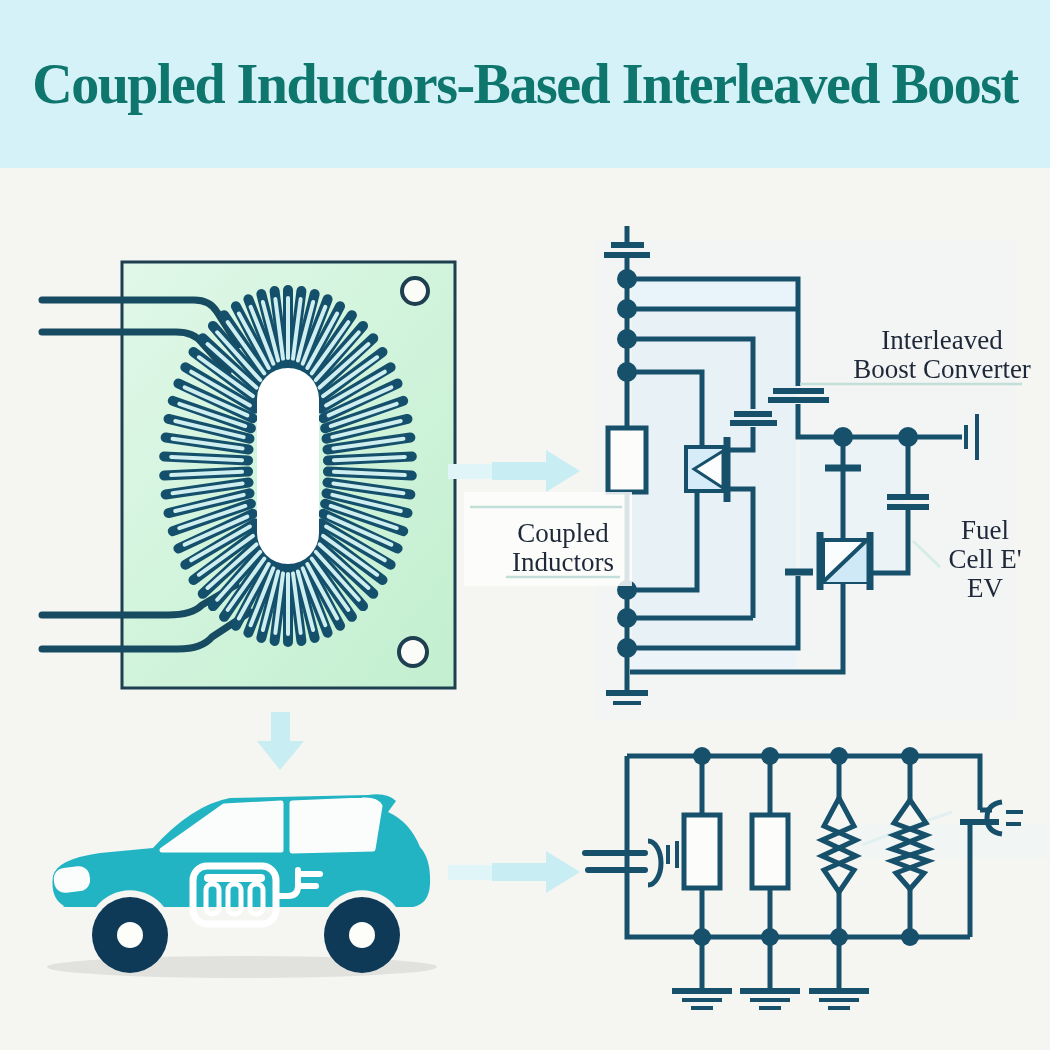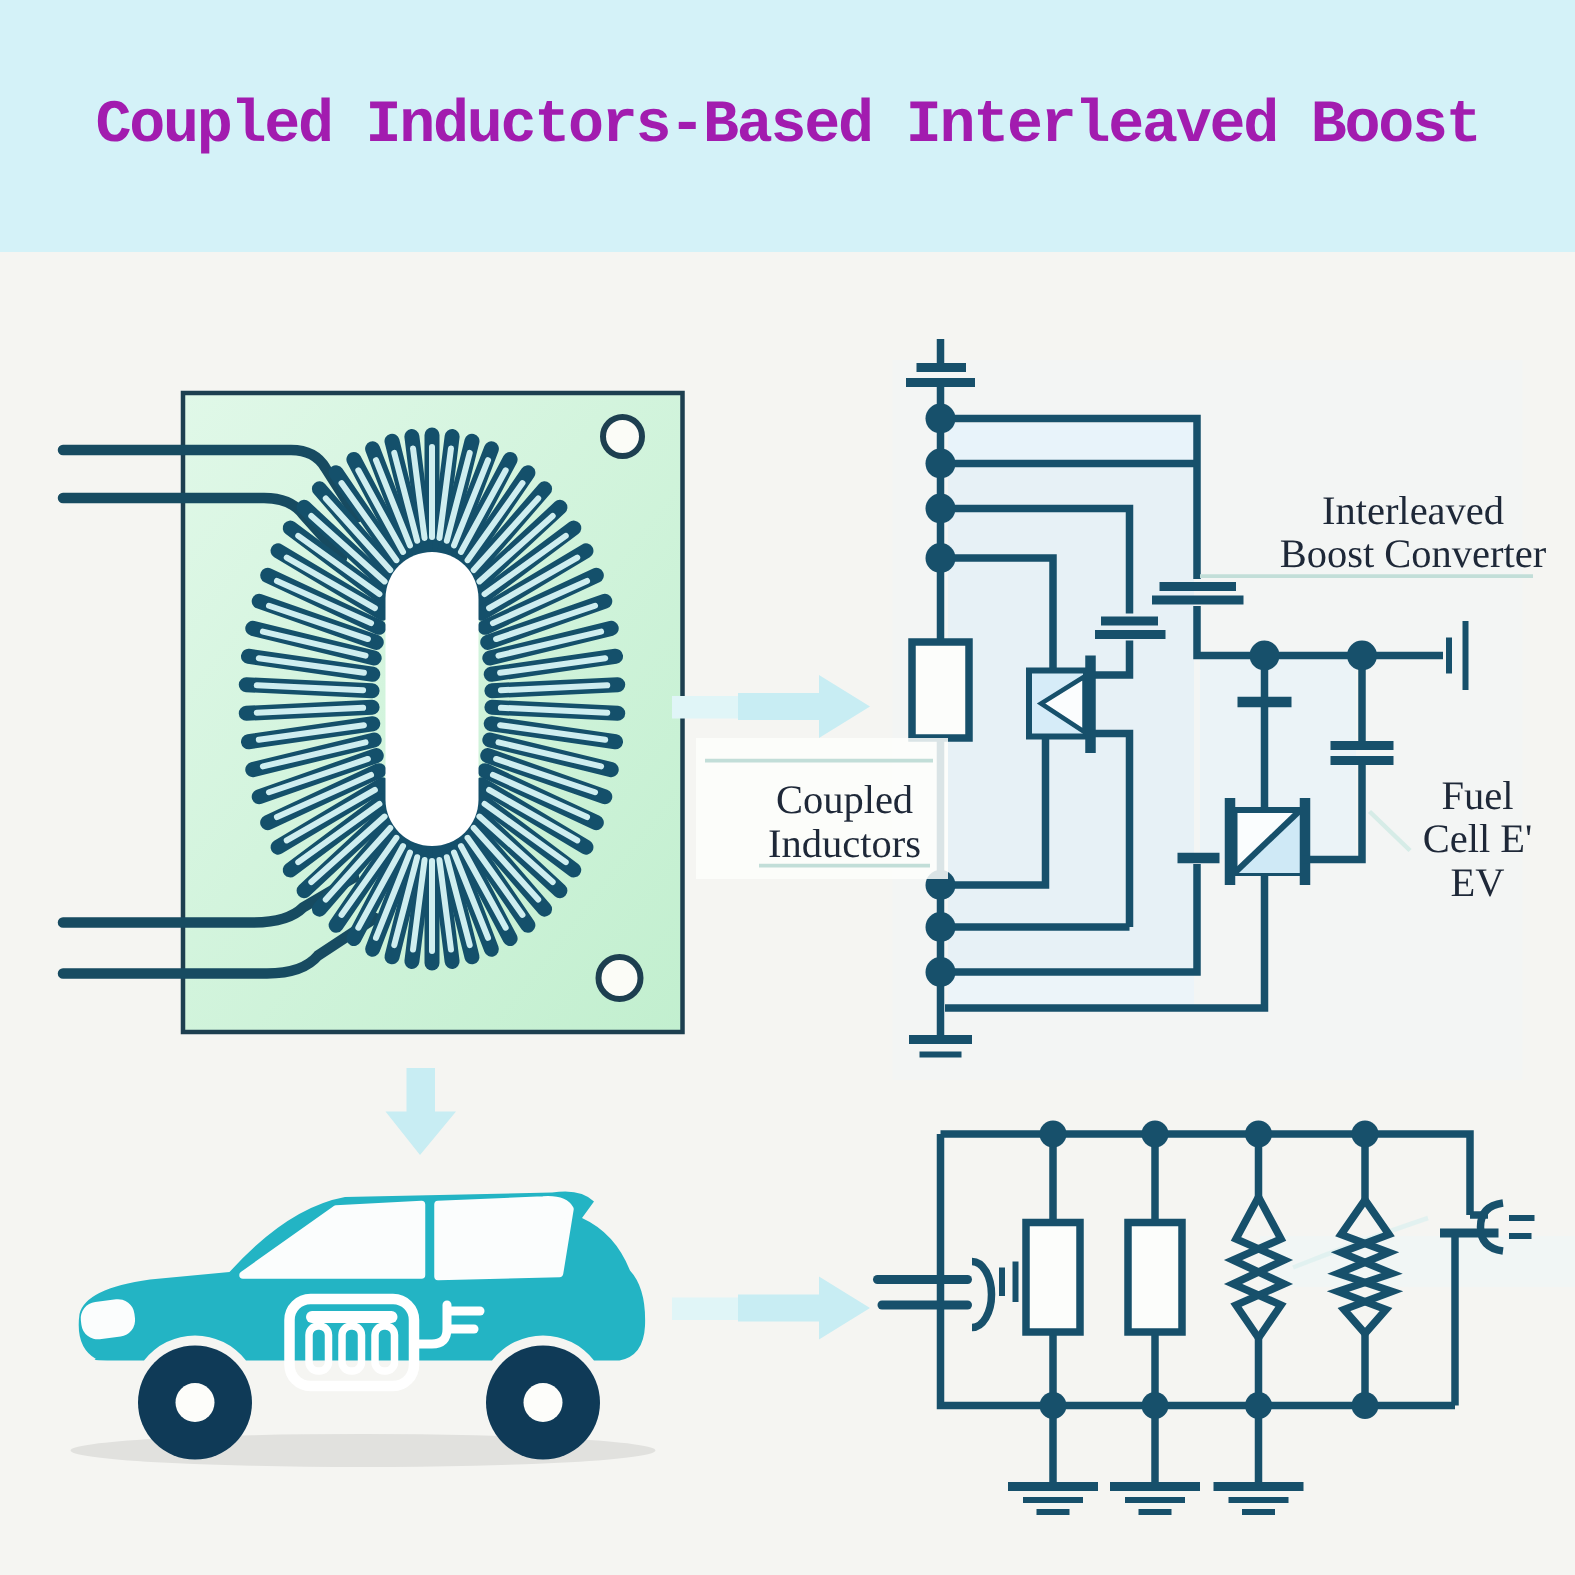--- a/index.html
+++ b/index.html
@@ -7,22 +7,22 @@
     width:1050px;height:1050px;position:relative;overflow:hidden;
     background:#f5f5f2;
     font-family:"Liberation Sans", sans-serif;
   }
   .banner{
     position:absolute;left:0;top:0;width:1050px;height:168px;
     background:#d4f2f8;display:flex;flex-direction:column;justify-content:center;
     text-align:center;z-index:1;
   }
   .banner .t-line{
-    font-weight:bold;font-size:40px;line-height:53px;letter-spacing:-1.5px;
-    color:#a21caf;font-family:Liberation Mono, monospace;
+    font-weight:bold;font-size:56px;line-height:53px;letter-spacing:-1.5px;
+    color:#0f766e;font-family:Liberation Serif, serif;
   }
   svg.scene{position:absolute;left:0;top:0;z-index:2;}
   .wire{stroke:#17506b;stroke-width:5;fill:none;}
   .w4{stroke-width:4}.w6{stroke-width:6}.w7{stroke-width:7}
   .rc{stroke-linecap:round}
   .dot{fill:#17506b;stroke:none;}
   .comp{fill:#fcfdfb;stroke:#17506b;stroke-width:5;}
   .tr-sq{fill:#d6ecf8;stroke:#17506b;stroke-width:4;}
   .serif{font-family:"Liberation Serif", serif;font-size:27px;fill:#1e2838;text-anchor:middle;}
   .rule{stroke:#c2ded8;stroke-width:2.5;fill:none;}

